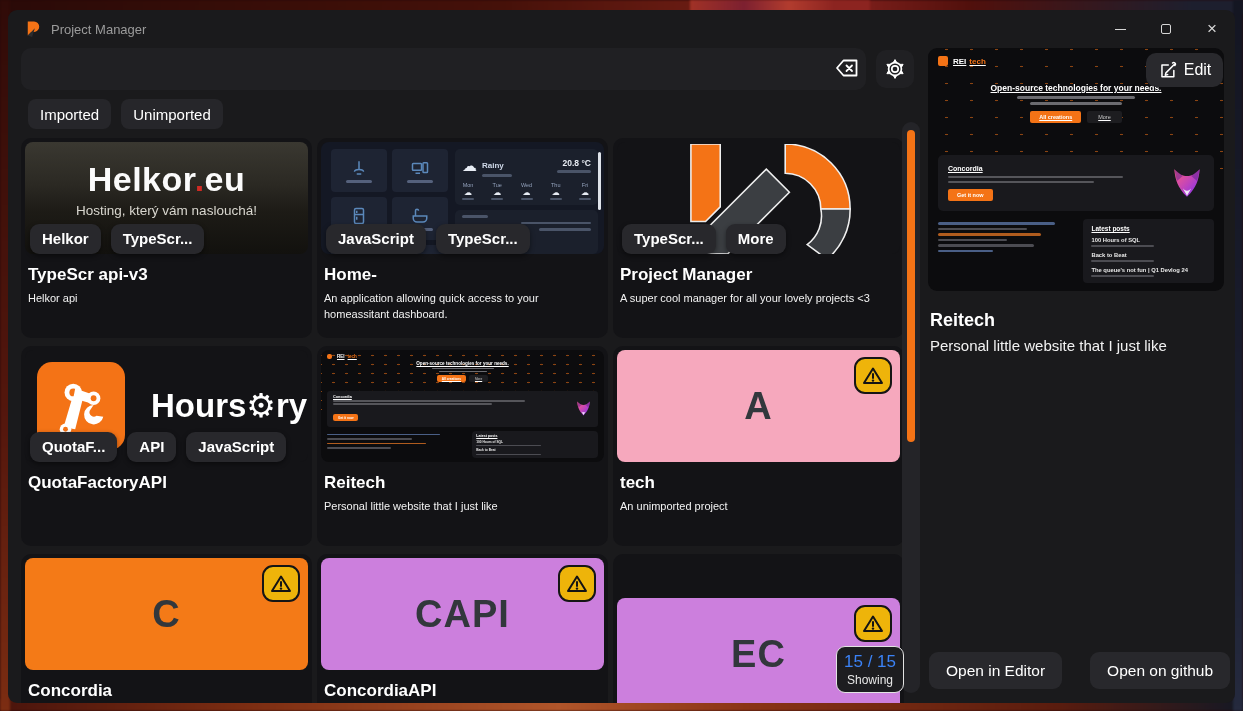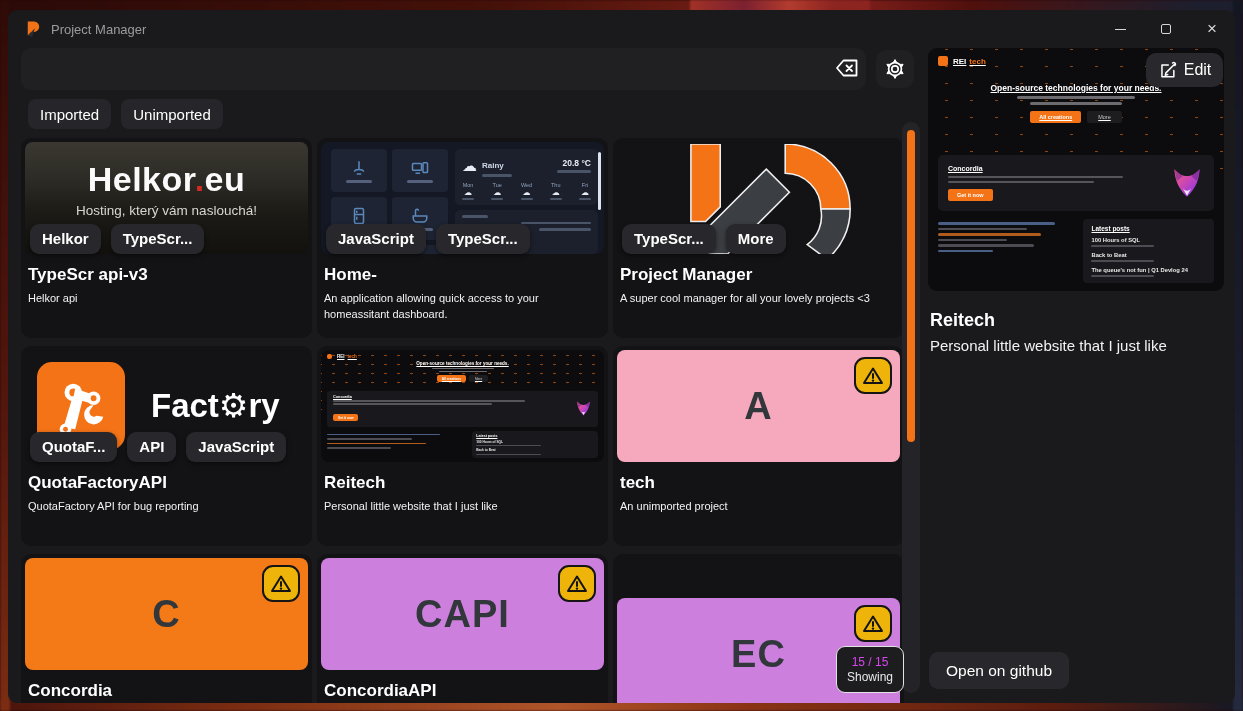--- a/index.html
+++ b/index.html
@@ -165,21 +165,21 @@
   .panel-title { position:absolute; left:922px; top:300px; font-size:18px; font-weight:700; }
   .panel-desc { position:absolute; left:922px; top:327px; width:300px; font-size:15px; color:#f2f2f2; }
   .panel-actions { position:absolute; left:921px; top:642px; display:flex; gap:28px; }
   .action-btn { height:37px; padding:0 17px; background:#28282c; color:#fff; border:none; border-radius:9px;
     font-size:15.5px; font-family:"Liberation Sans",sans-serif; cursor:pointer; }
 
   
   .showing-badge { position:absolute; left:828px; top:636px; width:68px; height:47px; background:#1d1d20;
     border:1px solid #e3e3e3; border-radius:9px; display:flex; flex-direction:column; align-items:center;
     justify-content:center; z-index:5; }
-  .sb-count { font-size:12px; color:#d946ef; }
+  .sb-count { font-size:17px; color:#3b82f6; }
   .sb-label { font-size:12px; color:#e8e8e8; margin-top:1px; }
 </style>
 </head>
 <body>
 
 <svg width="0" height="0" style="position:absolute">
   <defs>
     <linearGradient id="foxg" x1="0" y1="0" x2="1" y2="1">
       <stop offset="0" stop-color="#ff5f7e"></stop>
         <stop offset=".5" stop-color="#c445b8"></stop>
@@ -366,30 +366,29 @@
               <circle cx="24" cy="18" r="4" fill="#f47316"></circle>
             <polygon points="26,14 44,20 41,29 24,24" fill="#fff"></polygon>
             <circle cx="45" cy="24" r="7" fill="#fff"></circle>
               <circle cx="45" cy="24" r="3" fill="#f47316"></circle>
             <path d="M45 31 a10 10 0 1 0 10 12 l-7 -1 a4.5 4.5 0 0 1 -7 -5 Z" fill="#fff"></path>
             <circle cx="16" cy="56" r="6" fill="#fff"></circle>
               <circle cx="16" cy="56" r="2.5" fill="#f47316"></circle>
           </svg>
         </div>
         <div class="q-text">
-          <div class="q-l2"><span>Fact</span><span class="gear">⚙</span><span>ry</span></div>
+          <div class="q-l2"><span>Hours</span><span class="gear">⚙</span><span>ry</span></div>
         </div>
       </div>
       <div class="tags">
         <span class="tag">QuotaF...</span>
         <span class="tag">API</span>
         <span class="tag">JavaScript</span>
       </div>
       <div class="card-title">QuotaFactoryAPI</div>
-      <div class="card-desc">QuotaFactory API for bug reporting</div>
     </div>
 
     <div class="card">
       <div class="preview">
         <div class="site mini">
           <div class="s-head">
               <span class="s-logo-ic"></span>
               <b class="s-logo-a">REI</b>
               <b class="s-logo-b">tech</b>
             </div>
@@ -563,20 +562,21 @@
       <path d="M13 5 H5 V20 H20 V12" stroke-linecap="round" stroke-linejoin="round"></path>
       <path d="M10 15 L20.5 4.5 M10 15 l-.8 3 3 -.8 M18.4 2.6 a1.6 1.6 0 0 1 2.9 2.9" stroke-linecap="round" stroke-linejoin="round"></path>
     </svg>
     <span>Edit</span>
   </button>
 
   <div class="panel-title">Reitech</div>
   <div class="panel-desc">Personal little website that I just like</div>
 
   <div class="panel-actions">
+    <button class="action-btn">Open in Editor</button>
     <button class="action-btn">Open on github</button>
   </div>
 
   <div class="showing-badge">
     <span class="sb-count">15 / 15</span>
     <span class="sb-label">Showing</span>
   </div>
 
 </div>
 

